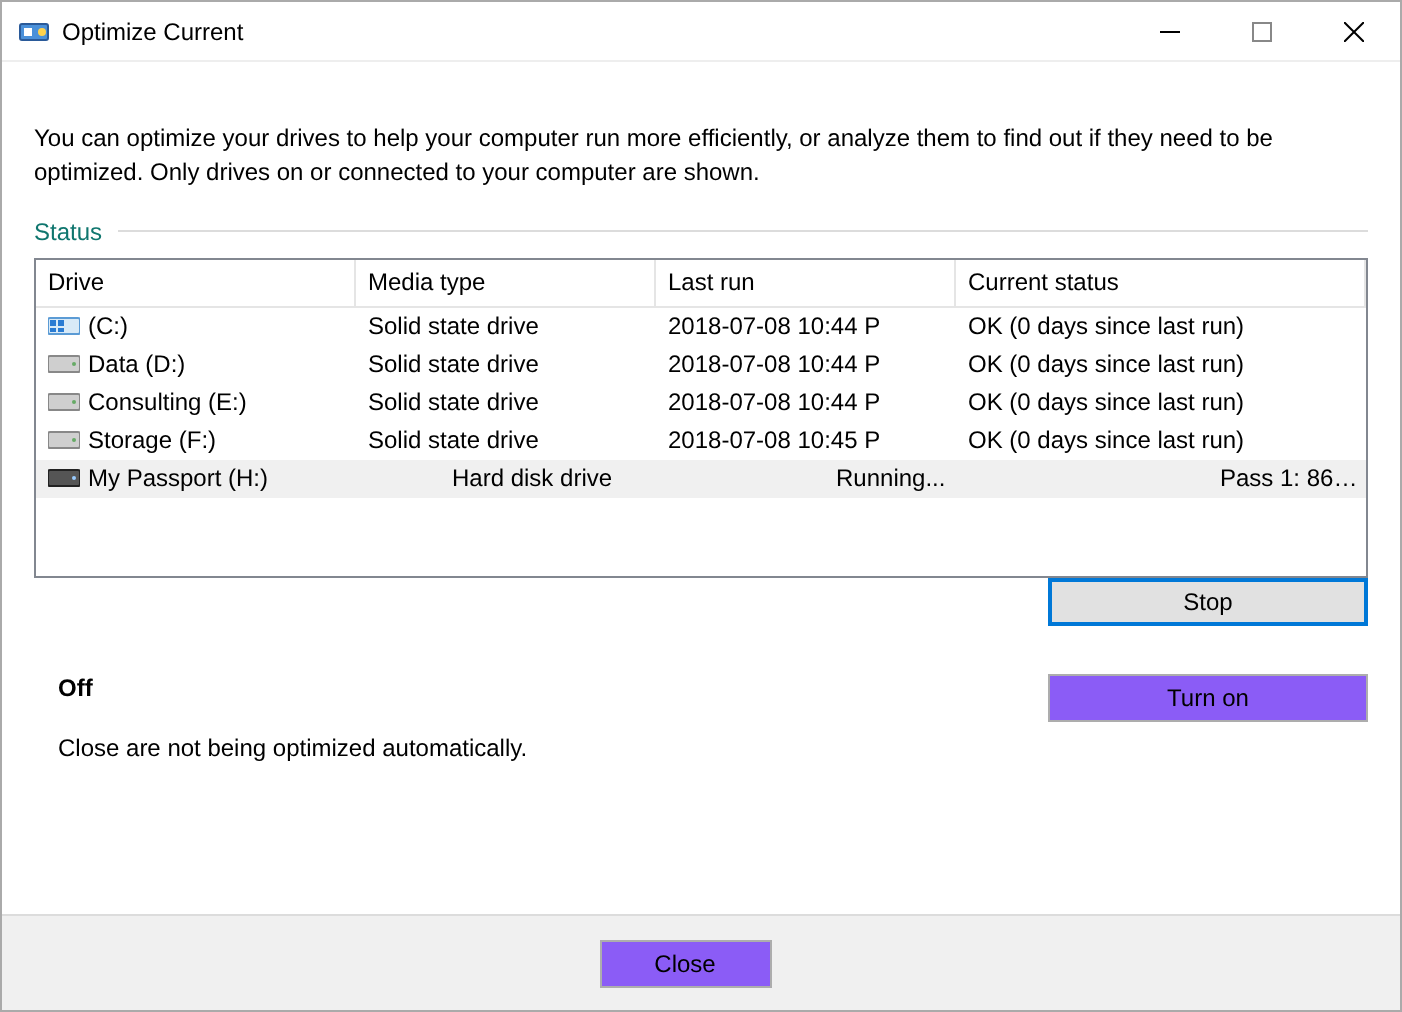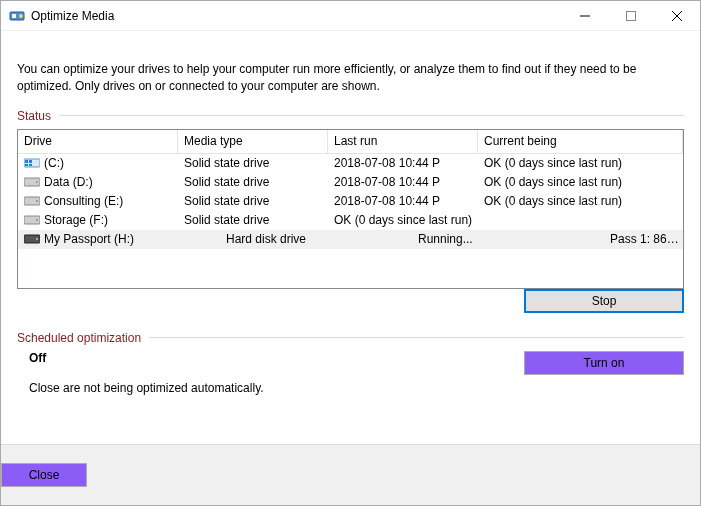--- a/index.html
+++ b/index.html
@@ -37,21 +37,21 @@
   
   .content {
     padding: 10px 16px 0 16px;
     flex: 1;
     display:flex; flex-direction:column;
   }
   .intro { line-height: 1.4; margin: 20px 0 14px 0; }
   .section-header {
     display:flex; align-items:center; margin-bottom:6px;
   }
-  .section-header .label { margin-right:8px; color:#7f1d1d;text-align:right; }
+  .section-header .label { margin-right:8px; color:#0f766e;text-align:right; }
   .section-header .line { flex:1; height:1px; background:#dcdcdc; }
 
   .listbox {
     border:1px solid #828790;
     height: 160px;
     overflow:hidden;
     background:#fff;
   }
   .list-header {
     display:flex;
@@ -88,38 +88,38 @@
   }
   .btn.primary { border:2px solid #0078d7; background:#e1e1e1; height:24px; }
 
   .sched-block { margin-top:18px; }
   .sched-content { display:flex; margin-top:6px; }
   .sched-left { flex:1; padding-left:12px; }
   .sched-left .off { font-weight:600; margin-bottom:16px; }
   .sched-right { display:flex; align-items:flex-start; }
 
   .footer {
-    height:61px; background:#f0f0f0; border-top:1px solid #dcdcdc;
-    display:flex; justify-content:flex-start; align-items:center;
+    height:48px; background:#f0f0f0; border-top:1px solid #dcdcdc;
+    display:flex; justify-content:center; align-items:center;
     padding-right:16px;
   }
   .footer .btn { min-width:86px; }
 </style>
 </head>
 <body>
 
 <div class="titlebar">
   <span class="app-icon">
     <svg viewBox="0 0 16 16">
         <rect x="1" y="4" width="14" height="8" rx="1" fill="#4a90d9" stroke="#2a5a99"></rect>
         <rect x="3" y="6" width="4" height="4" fill="#fff"></rect>
         <circle cx="12" cy="8" r="2" fill="#ffd24d"></circle>
       </svg>
   </span>
-  <span class="title">Optimize Media</span>
+  <span class="title">Optimize Current</span>
   <span class="spacer"></span>
   <div class="win-btn">
     <svg viewBox="0 0 10 10">
         <line x1="0" y1="5" x2="10" y2="5" stroke="#000" stroke-width="1"></line>
       </svg>
   </div>
   <div class="win-btn">
     <svg viewBox="0 0 10 10">
         <rect x="0.5" y="0.5" width="9" height="9" fill="none" stroke="#888" stroke-width="1"></rect>
       </svg>
@@ -139,21 +139,21 @@
   <div class="section-header">
     <span class="label">Status</span>
     <span class="line"></span>
   </div>
 
   <div class="listbox">
     <div class="list-header">
       <div class="col-drive">Drive</div>
       <div class="col-media">Media type</div>
       <div class="col-last">Last run</div>
-      <div class="col-status">Current being</div>
+      <div class="col-status">Current status</div>
     </div>
     <div class="rows" id="rows">
         <div class="row">
           <div class="col-drive">
             <span class="drive-icon"><svg viewBox="0 0 16 12">
                 <rect x="0" y="2" width="16" height="8" rx="1" fill="#d9eaf7" stroke="#5b9bd5"></rect>
                 <rect x="1" y="3" width="3" height="3" fill="#2b7cd3"></rect>
                 <rect x="5" y="3" width="3" height="3" fill="#2b7cd3"></rect>
                 <rect x="1" y="7" width="3" height="2" fill="#2b7cd3"></rect>
                 <rect x="5" y="7" width="3" height="2" fill="#2b7cd3"></rect>
@@ -190,20 +190,21 @@
         </div>
         <div class="row">
           <div class="col-drive">
             <span class="drive-icon"><svg viewBox="0 0 16 12">
                 <rect x="0" y="2" width="16" height="8" rx="1" fill="#cfcfcf" stroke="#888"></rect>
                 <circle cx="13" cy="6" r="1" fill="#6a6"></circle>
               </svg></span>
             <span>Storage (F:)</span>
           </div>
           <div class="col-media">Solid state drive</div>
+          <div class="col-last">2018-07-08 10:45 P</div>
           <div class="col-status">OK (0 days since last run)</div>
         </div>
         <div class="row selected">
           <div class="col-drive">
             <span class="drive-icon"><svg viewBox="0 0 16 12">
                 <rect x="0" y="2" width="16" height="8" rx="1" fill="#555" stroke="#222"></rect>
                 <circle cx="13" cy="6" r="1" fill="#9cf"></circle>
               </svg></span>
             <span>My Passport (H:)</span>
           </div>
@@ -212,24 +213,20 @@
           <div class="col-status">Pass 1: 86% defragmented</div>
         </div>
       </div>
   </div>
 
   <div class="button-row">
     <button class="btn primary">Stop</button>
   </div>
 
   <div class="sched-block">
-    <div class="section-header">
-      <span class="label">Scheduled optimization</span>
-      <span class="line"></span>
-    </div>
     <div class="sched-content">
       <div class="sched-left">
         <div class="off">Off</div>
         <div>Close are not being optimized automatically.</div>
       </div>
       <div class="sched-right">
         <button class="btn">Turn on</button>
       </div>
     </div>
   </div>

